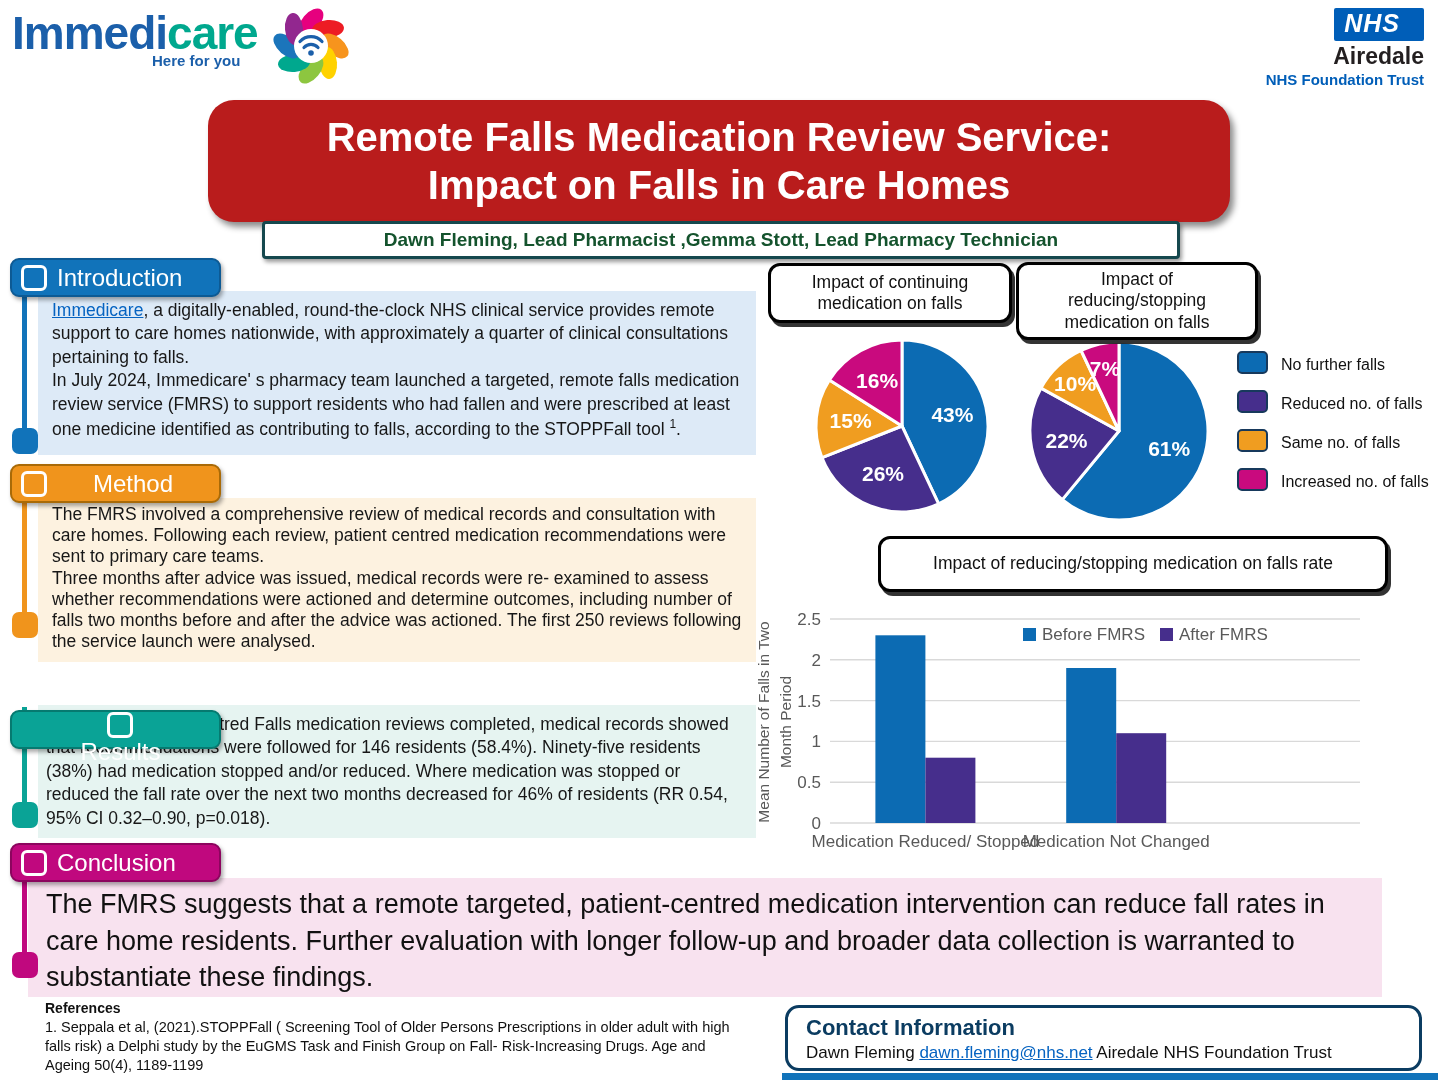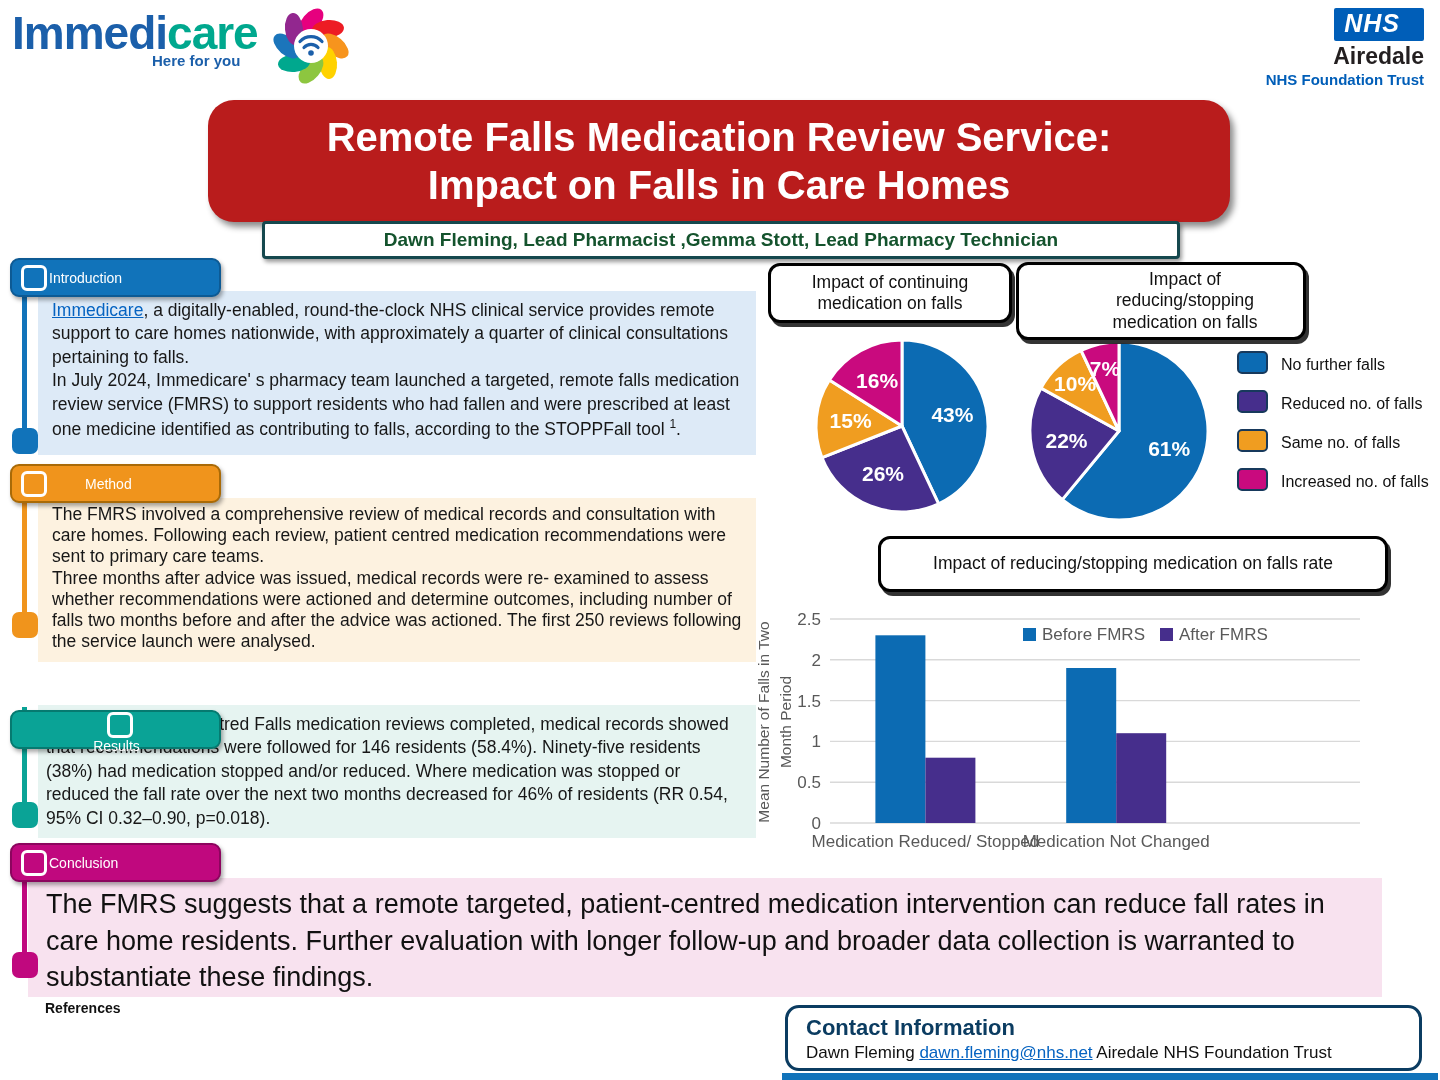--- a/index.html
+++ b/index.html
@@ -26,21 +26,21 @@
   .title-banner div{color:#fff;font-weight:bold;font-size:40px;line-height:1.2;}
   .authors-bar{position:absolute;left:262px;top:221px;width:912px;height:32px;background:#fff;
                border:3px solid #15484e;border-radius:4px;display:flex;align-items:center;justify-content:center;
                box-shadow:2px 3px 4px rgba(0,0,0,.4);z-index:5;}
   .authors-bar span{color:#14532d;font-weight:bold;font-size:19px;}
 
   
   .pill{position:absolute;left:10px;width:207px;height:35px;border-radius:9px;display:flex;align-items:center;
         box-shadow:2px 3px 4px rgba(0,0,0,.35);z-index:4;}
   .pill .sq{width:20px;height:20px;border:3px solid #fff;border-radius:6px;margin-left:9px;flex:0 0 auto;}
-  .pill .lbl{color:#fff;font-size:14px;margin-left:2px;white-space:nowrap;text-align:center;}
+  .pill .lbl{color:#fff;font-size:24px;margin-left:10px;white-space:nowrap;text-align:center;}
   .connector{position:absolute;width:5px;z-index:3;}
   .endsq{position:absolute;width:26px;height:26px;border-radius:7px;z-index:3;}
   .tbox{position:absolute;left:38px;width:718px;padding:8px 14px;box-sizing:border-box;color:#171717;z-index:2;}
   .tbox p{margin:0;font-size:17.5px;line-height:1.34;}
 
   .c-intro{background:#1173ba;border:2px solid #0d5a94;}
   .c-method{background:#f0941c;border:2px solid #a96a07;gap:36px;}
   .c-results{background:#0aa396;border:2px solid #067a70;}
   .c-conclusion{background:#c0087e;border:2px solid #8c055e;}
   .bg-intro{background:#ddeaf7;}
@@ -161,21 +161,21 @@
     <span class="lbl">Conclusion</span>
   </div>
   <div class="connector" style="left:22px;top:879px;height:80px;background:#c0087e;"></div>
   <div class="endsq" style="left:12px;top:952px;background:#c0087e;"></div>
   <div class="conclusion-box">
     <p>The FMRS suggests that a remote targeted, patient-centred medication intervention can reduce fall rates in care home residents. Further evaluation with longer follow-up and broader data collection is warranted to substantiate these findings.</p>
   </div>
 
   <div class="chart-title" style="left:768px;top:263px;width:238px;height:54px;">Impact of continuing
 medication on falls</div>
-  <div class="chart-title" style="left:1016px;top:262px;width:236px;height:72px;padding-left:48px;">Impact of
+  <div class="chart-title" style="left:1016px;top:262px;width:236px;height:72px;">Impact of
 reducing/stopping
 medication on falls</div>
 
   <svg width="180" height="180" style="position:absolute;left:812px;top:336px;z-index:2;">
       <path d="M 90 90 L 90.0 4.0 A 86 86 0 0 1 126.6 167.8 Z" fill="#0c6bb3" stroke="#fff" stroke-width="3" stroke-linejoin="round"></path>
       <text x="140.4" y="85.7" text-anchor="middle" class="pie-label">43%</text>
       <path d="M 90 90 L 126.6 167.8 A 86 86 0 0 1 10.0 121.7 Z" fill="#462e8c" stroke="#fff" stroke-width="3" stroke-linejoin="round"></path>
       <text x="71.0" y="145.0" text-anchor="middle" class="pie-label">26%</text>
       <path d="M 90 90 L 10.0 121.7 A 86 86 0 0 1 17.4 43.9 Z" fill="#f09d20" stroke="#fff" stroke-width="3" stroke-linejoin="round"></path>
       <text x="38.6" y="92.1" text-anchor="middle" class="pie-label">15%</text>
@@ -234,20 +234,21 @@
       <rect x="361.2" y="133.2" width="50" height="89.8" fill="#462e8c"></rect>
       <text x="361.2" y="247" text-anchor="middle" class="axis-text">Medication  Not Changed</text>
       <rect x="268" y="28" width="13" height="13" fill="#0c6bb3"></rect>
       <text x="287" y="40" class="axis-text">Before FMRS</text>
       <rect x="405" y="28" width="13" height="13" fill="#462e8c"></rect>
       <text x="424" y="40" class="axis-text">After FMRS</text>
     </svg>
 
   <div class="refs">
     <p class="rh">References</p>
+    <p class="rt">1. Seppala et al, (2021).STOPPFall ( Screening Tool of Older Persons Prescriptions in older adult with high falls risk) a Delphi study by the EuGMS Task and Finish Group on Fall- Risk-Increasing Drugs. Age and Ageing 50(4), 1189-1199</p>
   </div>
 
   <div class="contact-box">
     <h3>Contact Information</h3>
     <div class="contact-line"><span>Dawn Fleming </span><a href="#">dawn.fleming@nhs.net</a><span> Airedale NHS Foundation Trust</span></div>
   </div>
 
   <div class="bottom-bar"></div>
 
 </div>

